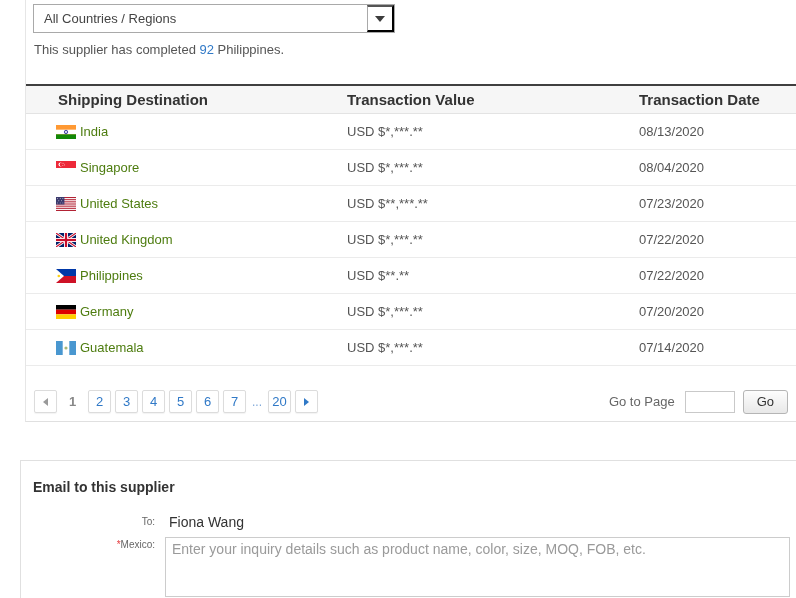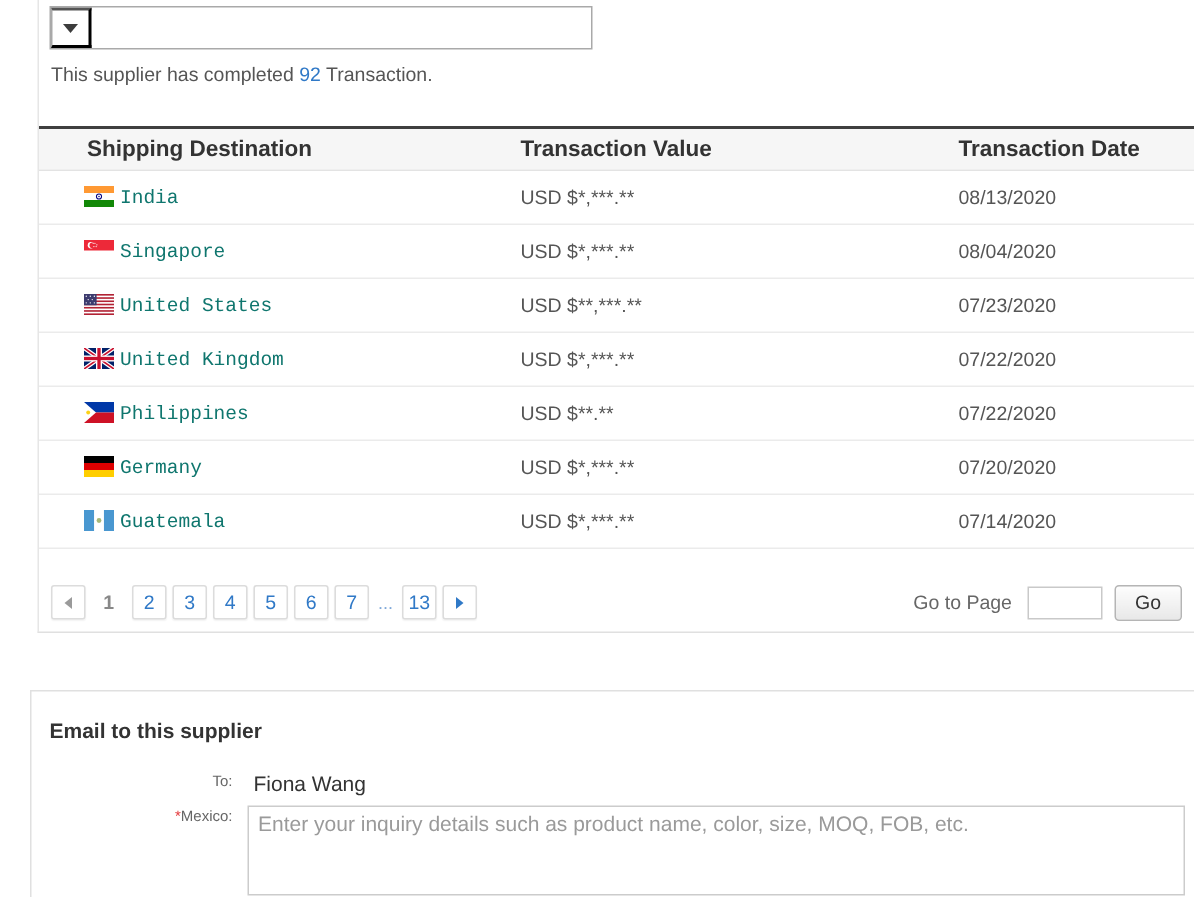--- a/index.html
+++ b/index.html
@@ -23,21 +23,21 @@
   .summary { margin: 9px 0 0 8px; font-size: 13px; color: #555; }
   .summary a { color: #3079c7; text-decoration: none; cursor: pointer; }
 
   table { border-collapse: collapse; width: 100%; margin-top: 27px; table-layout: fixed; }
   thead th { background: #f6f6f6; border-top: 2px solid #3f3f3f;
              border-bottom: 1px solid #e3e3e3; height: 28px; font-size: 15px;
              color: #333; text-align: left; font-weight: bold; }
   .c1 { width: 320px; } th.c1 { padding-left: 32px; }
   .c2 { width: 292px; }
   tbody td { height: 36px; border-bottom: 1px solid #ebebeb; font-size: 13px; color: #555; }
-  td.c1 { padding-left: 30px; color: #0f766e; white-space: nowrap; font-family: Liberation Mono, monospace; }
+  td.c1 { padding-left: 30px; color: #4d7c0f; white-space: nowrap; }
   .flag { display: inline-block; width: 20px; height: 14px; vertical-align: -3px;
           margin-right: 4px; box-shadow: inset 0 0 0 1px rgba(0,0,0,0.08); }
   .flag svg { display: block; width: 100%; height: 100%; }
 
   .pagination-bar { display: flex; align-items: center; margin: 24px 8px 0 8px; }
   .pager { display: flex; align-items: center; gap: 4px; flex: 1; }
   .pg-box { min-width: 23px; height: 23px; padding: 0 2px; border: 1px solid #dcdcdc;
             border-radius: 2px; background: #fff; box-shadow: 0 1px 1px rgba(0,0,0,0.05);
             font-size: 13px; color: #3079c7; text-decoration: none; cursor: pointer;
             display: inline-flex; align-items: center; justify-content: center; }
@@ -73,28 +73,29 @@
                   font-size: 14px; padding: 3px 6px; color: #333; resize: none;
                   font-family: "Liberation Sans", sans-serif; }
   .msg-textarea::placeholder { color: #9a9a9a; }
 </style>
 </head>
 <body>
 
 <section class="panel-transactions">
 
   <div class="filter">
+    <span class="filter-value">All Countries / Regions</span>
     <button class="filter-btn">
       <i class="caret-down"></i>
     </button>
   </div>
 
   <p class="summary"><span>This supplier has completed</span>
     <a>92</a>
-    <span>Transaction.</span></p>
+    <span>Philippines.</span></p>
 
   <table>
     <thead>
       <tr>
         <th class="c1">Shipping Destination</th>
         <th class="c2">Transaction Value</th>
         <th class="c3">Transaction Date</th>
       </tr>
     </thead>
     <tbody id="tx-body">
@@ -201,21 +202,21 @@
           <i class="tri-left"></i>
         </span>
         <span class="pg-current">1</span>
         <a class="pg-box">2</a>
         <a class="pg-box">3</a>
         <a class="pg-box">4</a>
         <a class="pg-box">5</a>
         <a class="pg-box">6</a>
         <a class="pg-box">7</a>
         <span class="pg-ellipsis">...</span>
-        <a class="pg-box">13</a>
+        <a class="pg-box">20</a>
         <a class="pg-box">
           <i class="tri-right"></i>
         </a>
       </div>
     <div class="goto">
       <span>Go to Page</span>
       <input class="goto-input" value="" style="">
       <button class="go-btn">Go</button>
     </div>
   </div>

